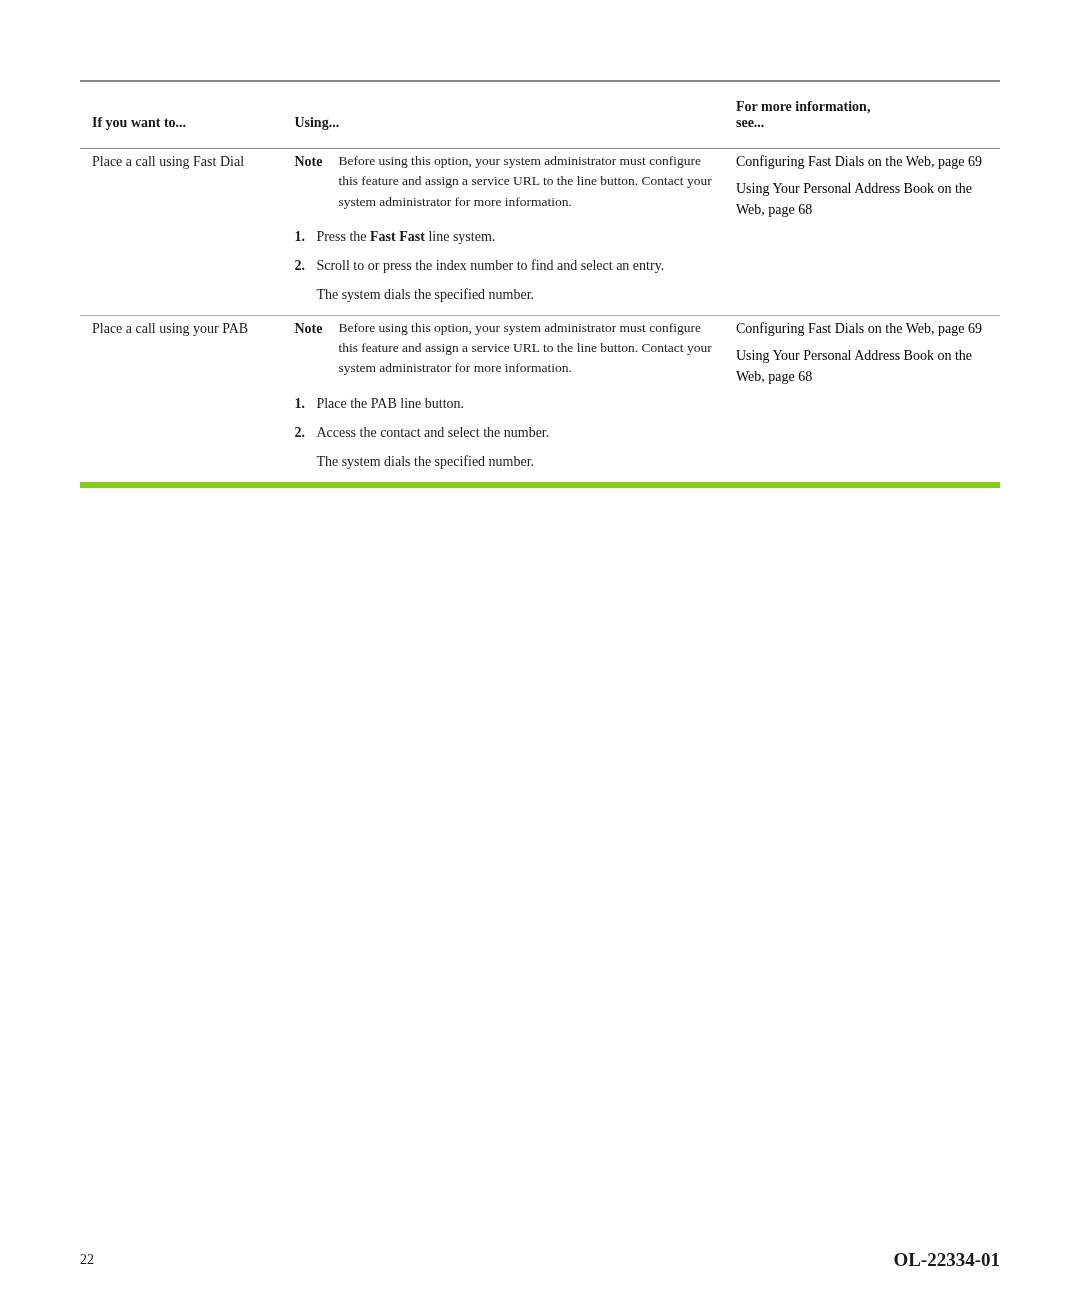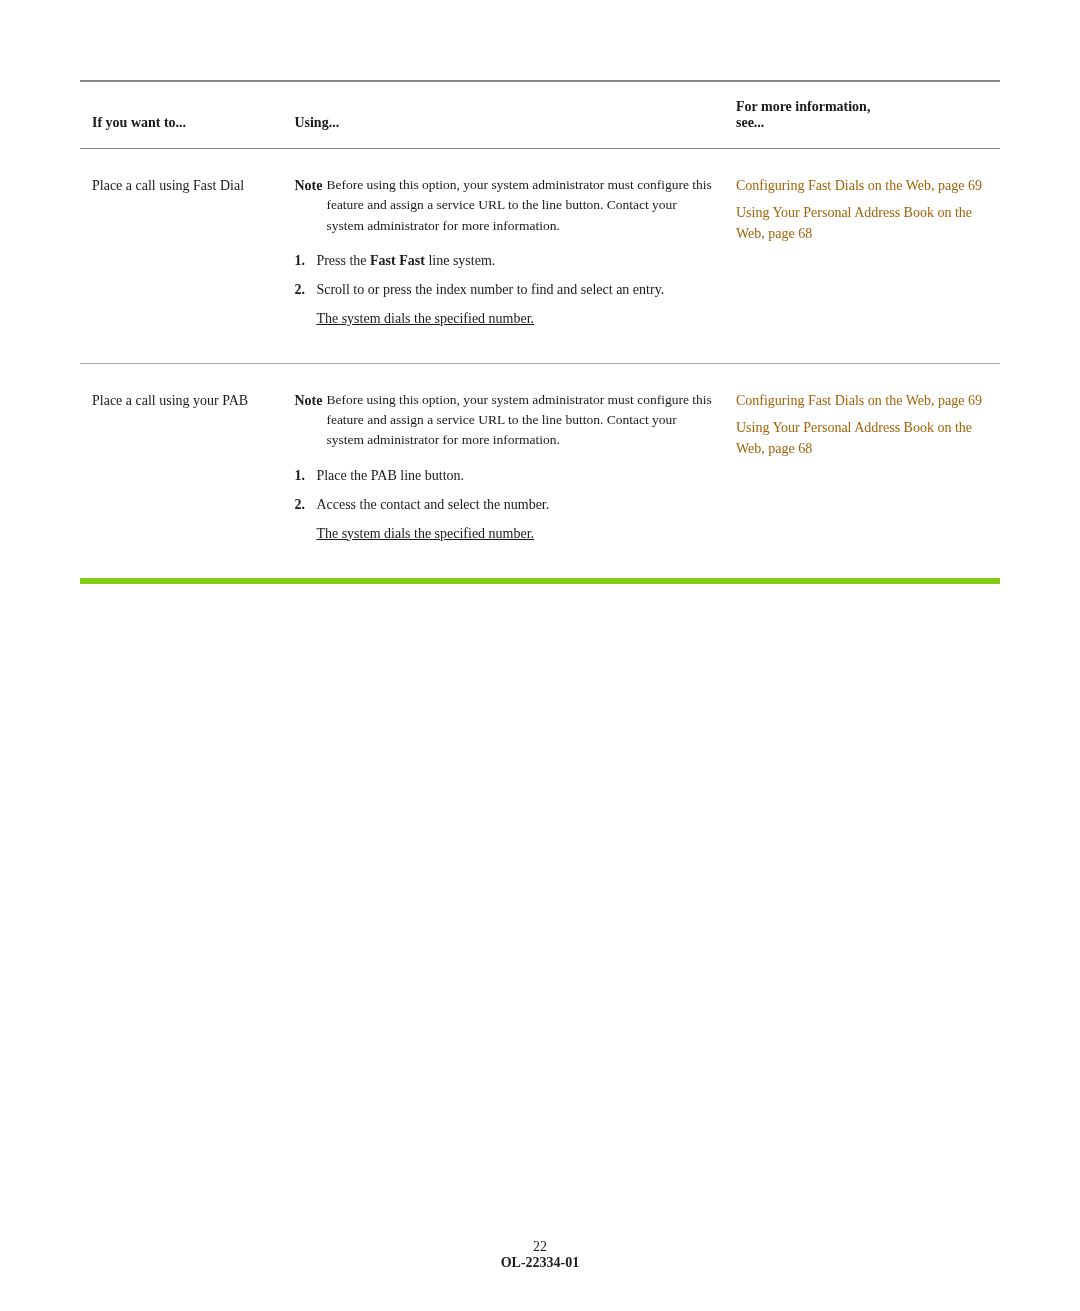--- a/index.html
+++ b/index.html
@@ -43,42 +43,42 @@
 
     th {
       padding: 17px 12px;
       text-align: left;
       font-weight: bold;
       font-size: 14px;
       vertical-align: bottom;
     }
 
     td {
-      padding: 26px 12px;
+      padding: 2px 12px;
       vertical-align: top;
       font-size: 14px;
       line-height: 1.5;
     }
 
     .col-if {
       width: 22%;
     }
 
     .col-then {
       width: 48%;
     }
 
     .col-more {
       width: 30%;
     }
 
     .note-label {
       font-weight: bold;
       font-size: 14px;
-      margin-right: 4px;
+      margin-right: 16px;
     }
 
     .note-block {
       display: flex;
       align-items: flex-start;
       margin-bottom: 14px;
       font-size: 13.5px;
       line-height: 1.5;
     }
 
@@ -108,54 +108,52 @@
     .step-text {
       flex: 1;
     }
 
     .sub-text {
       margin-left: 22px;
       margin-top: 4px;
       margin-bottom: 8px;
       line-height: 1.5;
       font-size: 14px;
-      text-decoration: underline;
     }
 
     .link-text {
-      color: #a16207;
+      color: #000000;
       text-decoration: none;
     }
 
     .link-block {
       margin-bottom: 6px;
     }
 
     .bold-word {
       font-weight: bold;
     }
 
     .page-footer {
       position: absolute;
       bottom: 40px;
       left: 80px;
       right: 80px;
       display: flex;
       justify-content: space-between;
       align-items: center;
-      flex-direction: column;
     }
 
     .footer-page-num {
       font-size: 14px;
       color: #1a1a1a;
     }
 
     .footer-doc-num {
-      font-size: 14px;
+      font-size: 19px;
       font-weight: bold;
       color: #1a1a1a;
     }
   </style>
 </head>
 <body>
 
 <div class="page-container">
 
   <table>

